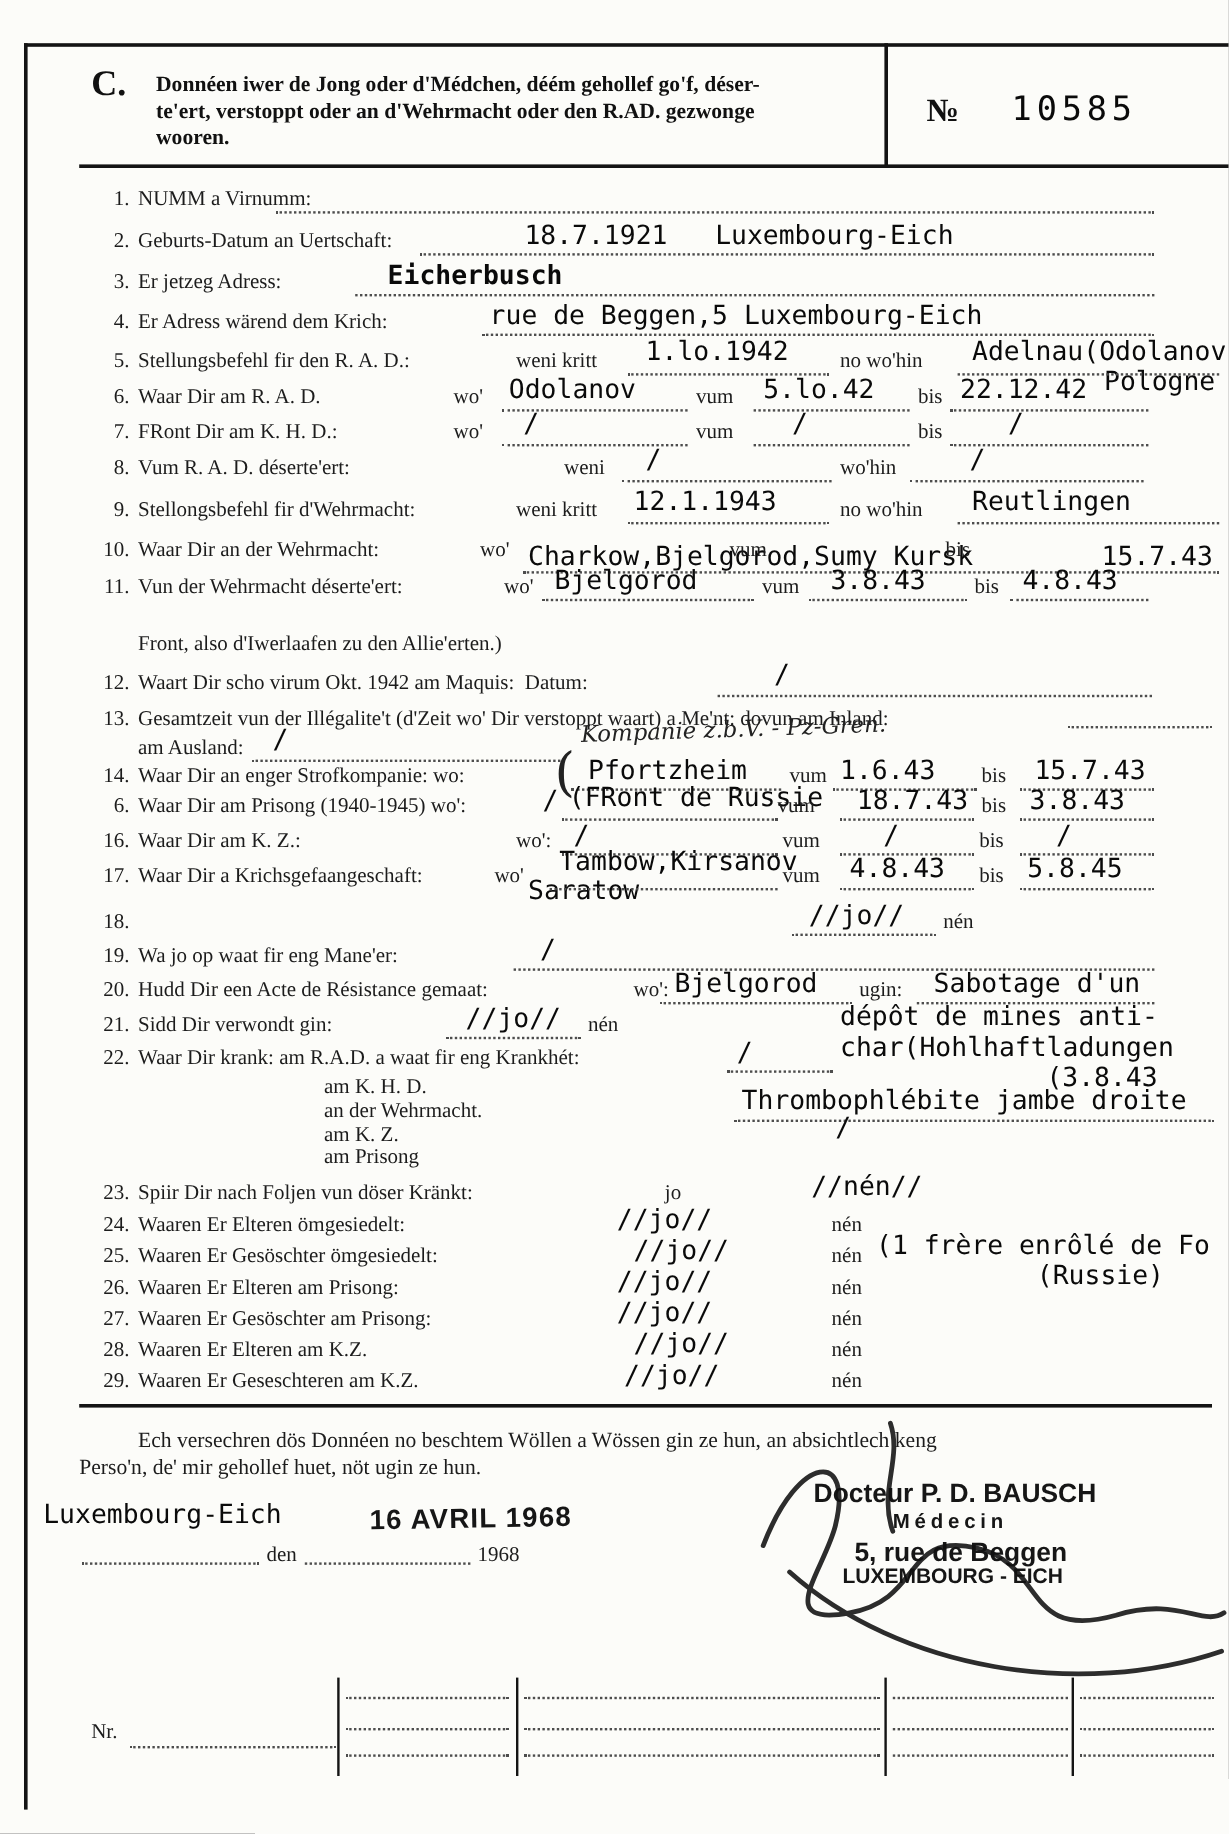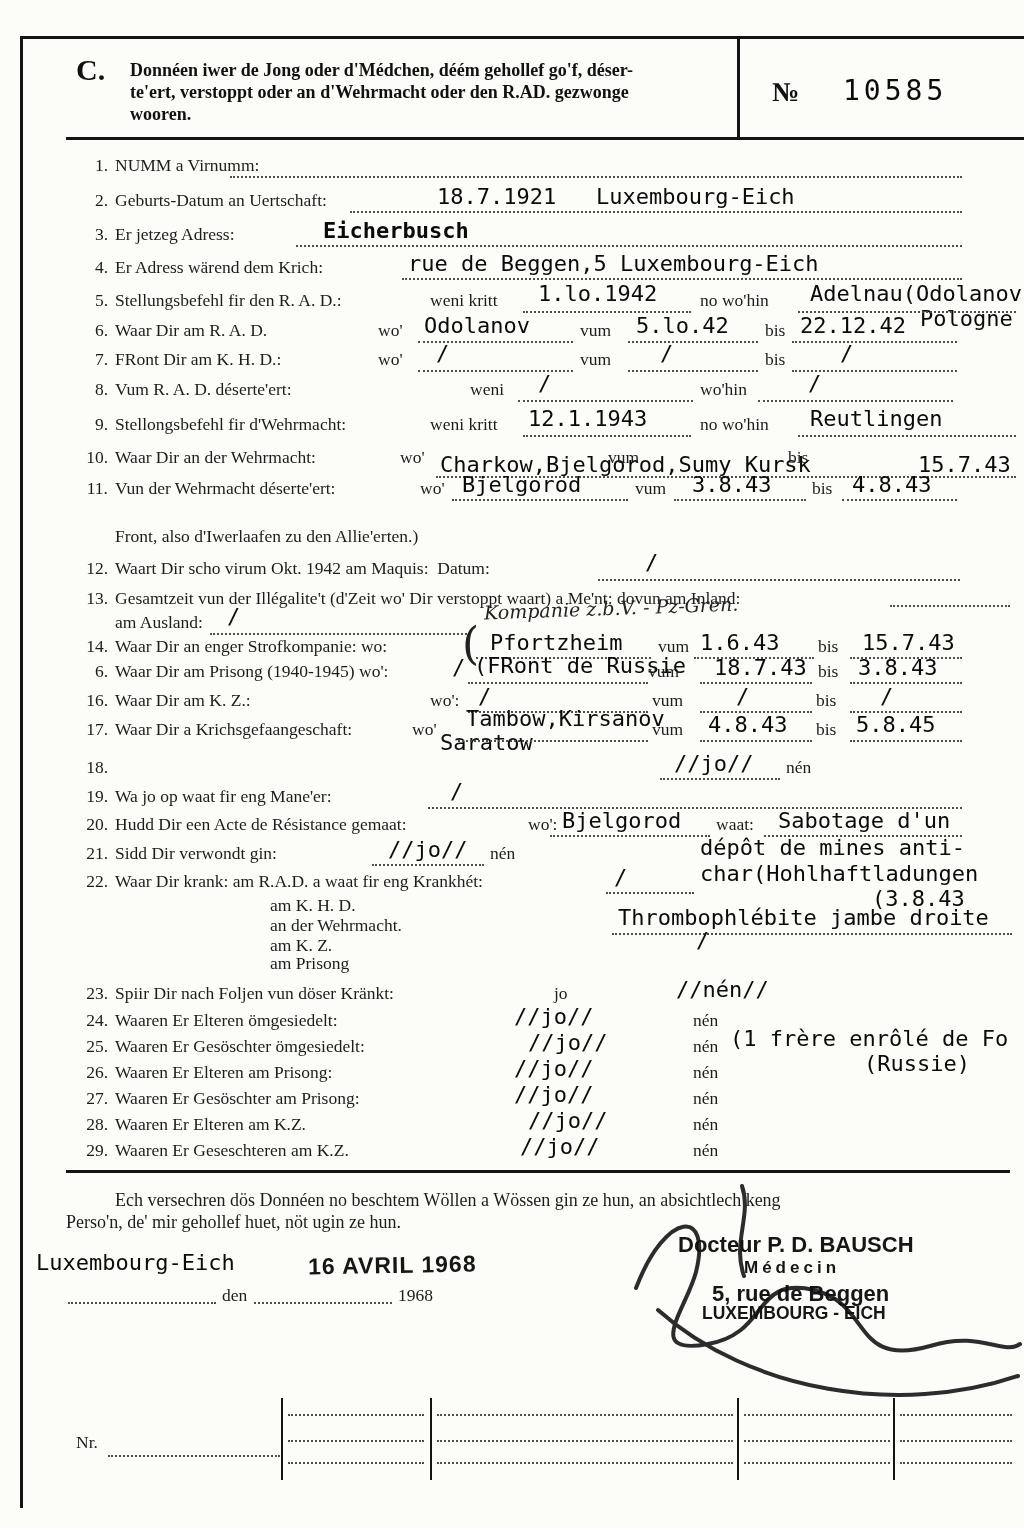--- a/index.html
+++ b/index.html
@@ -201,21 +201,21 @@
 
   <div class="num" style="top:786px">19.</div>
   <div class="lbl" style="top:786px;left:115px">Wa jo op waat fir eng Mane'er:</div>
   <div class="val" style="top:779px;left:450px">/</div>
   <div class="dot" style="top:807px;left:428px;width:534px"></div>
 
   <div class="num" style="top:814px">20.</div>
   <div class="lbl" style="top:814px;left:115px">Hudd Dir een Acte de Résistance gemaat:</div>
   <div class="lbl" style="top:814px;left:528px">wo':</div>
   <div class="val" style="top:808px;left:562px">Bjelgorod</div>
-  <div class="lbl" style="top:814px;left:716px">waat:</div>
+  <div class="lbl" style="top:814px;left:716px">ugin:</div>
   <div class="val" style="top:808px;left:778px">Sabotage d'un</div>
   <div class="dot" style="top:835px;left:550px;width:160px"></div>
   <div class="dot" style="top:835px;left:764px;width:198px"></div>
 
   <div class="num" style="top:843px">21.</div>
   <div class="lbl" style="top:843px;left:115px">Sidd Dir verwondt gin:</div>
   <div class="val" style="top:837px;left:388px">//jo//</div>
   <div class="lbl" style="top:843px;left:490px">nén</div>
   <div class="val" style="top:835px;left:700px">dépôt de mines anti-</div>
   <div class="dot" style="top:864px;left:372px;width:112px"></div>

